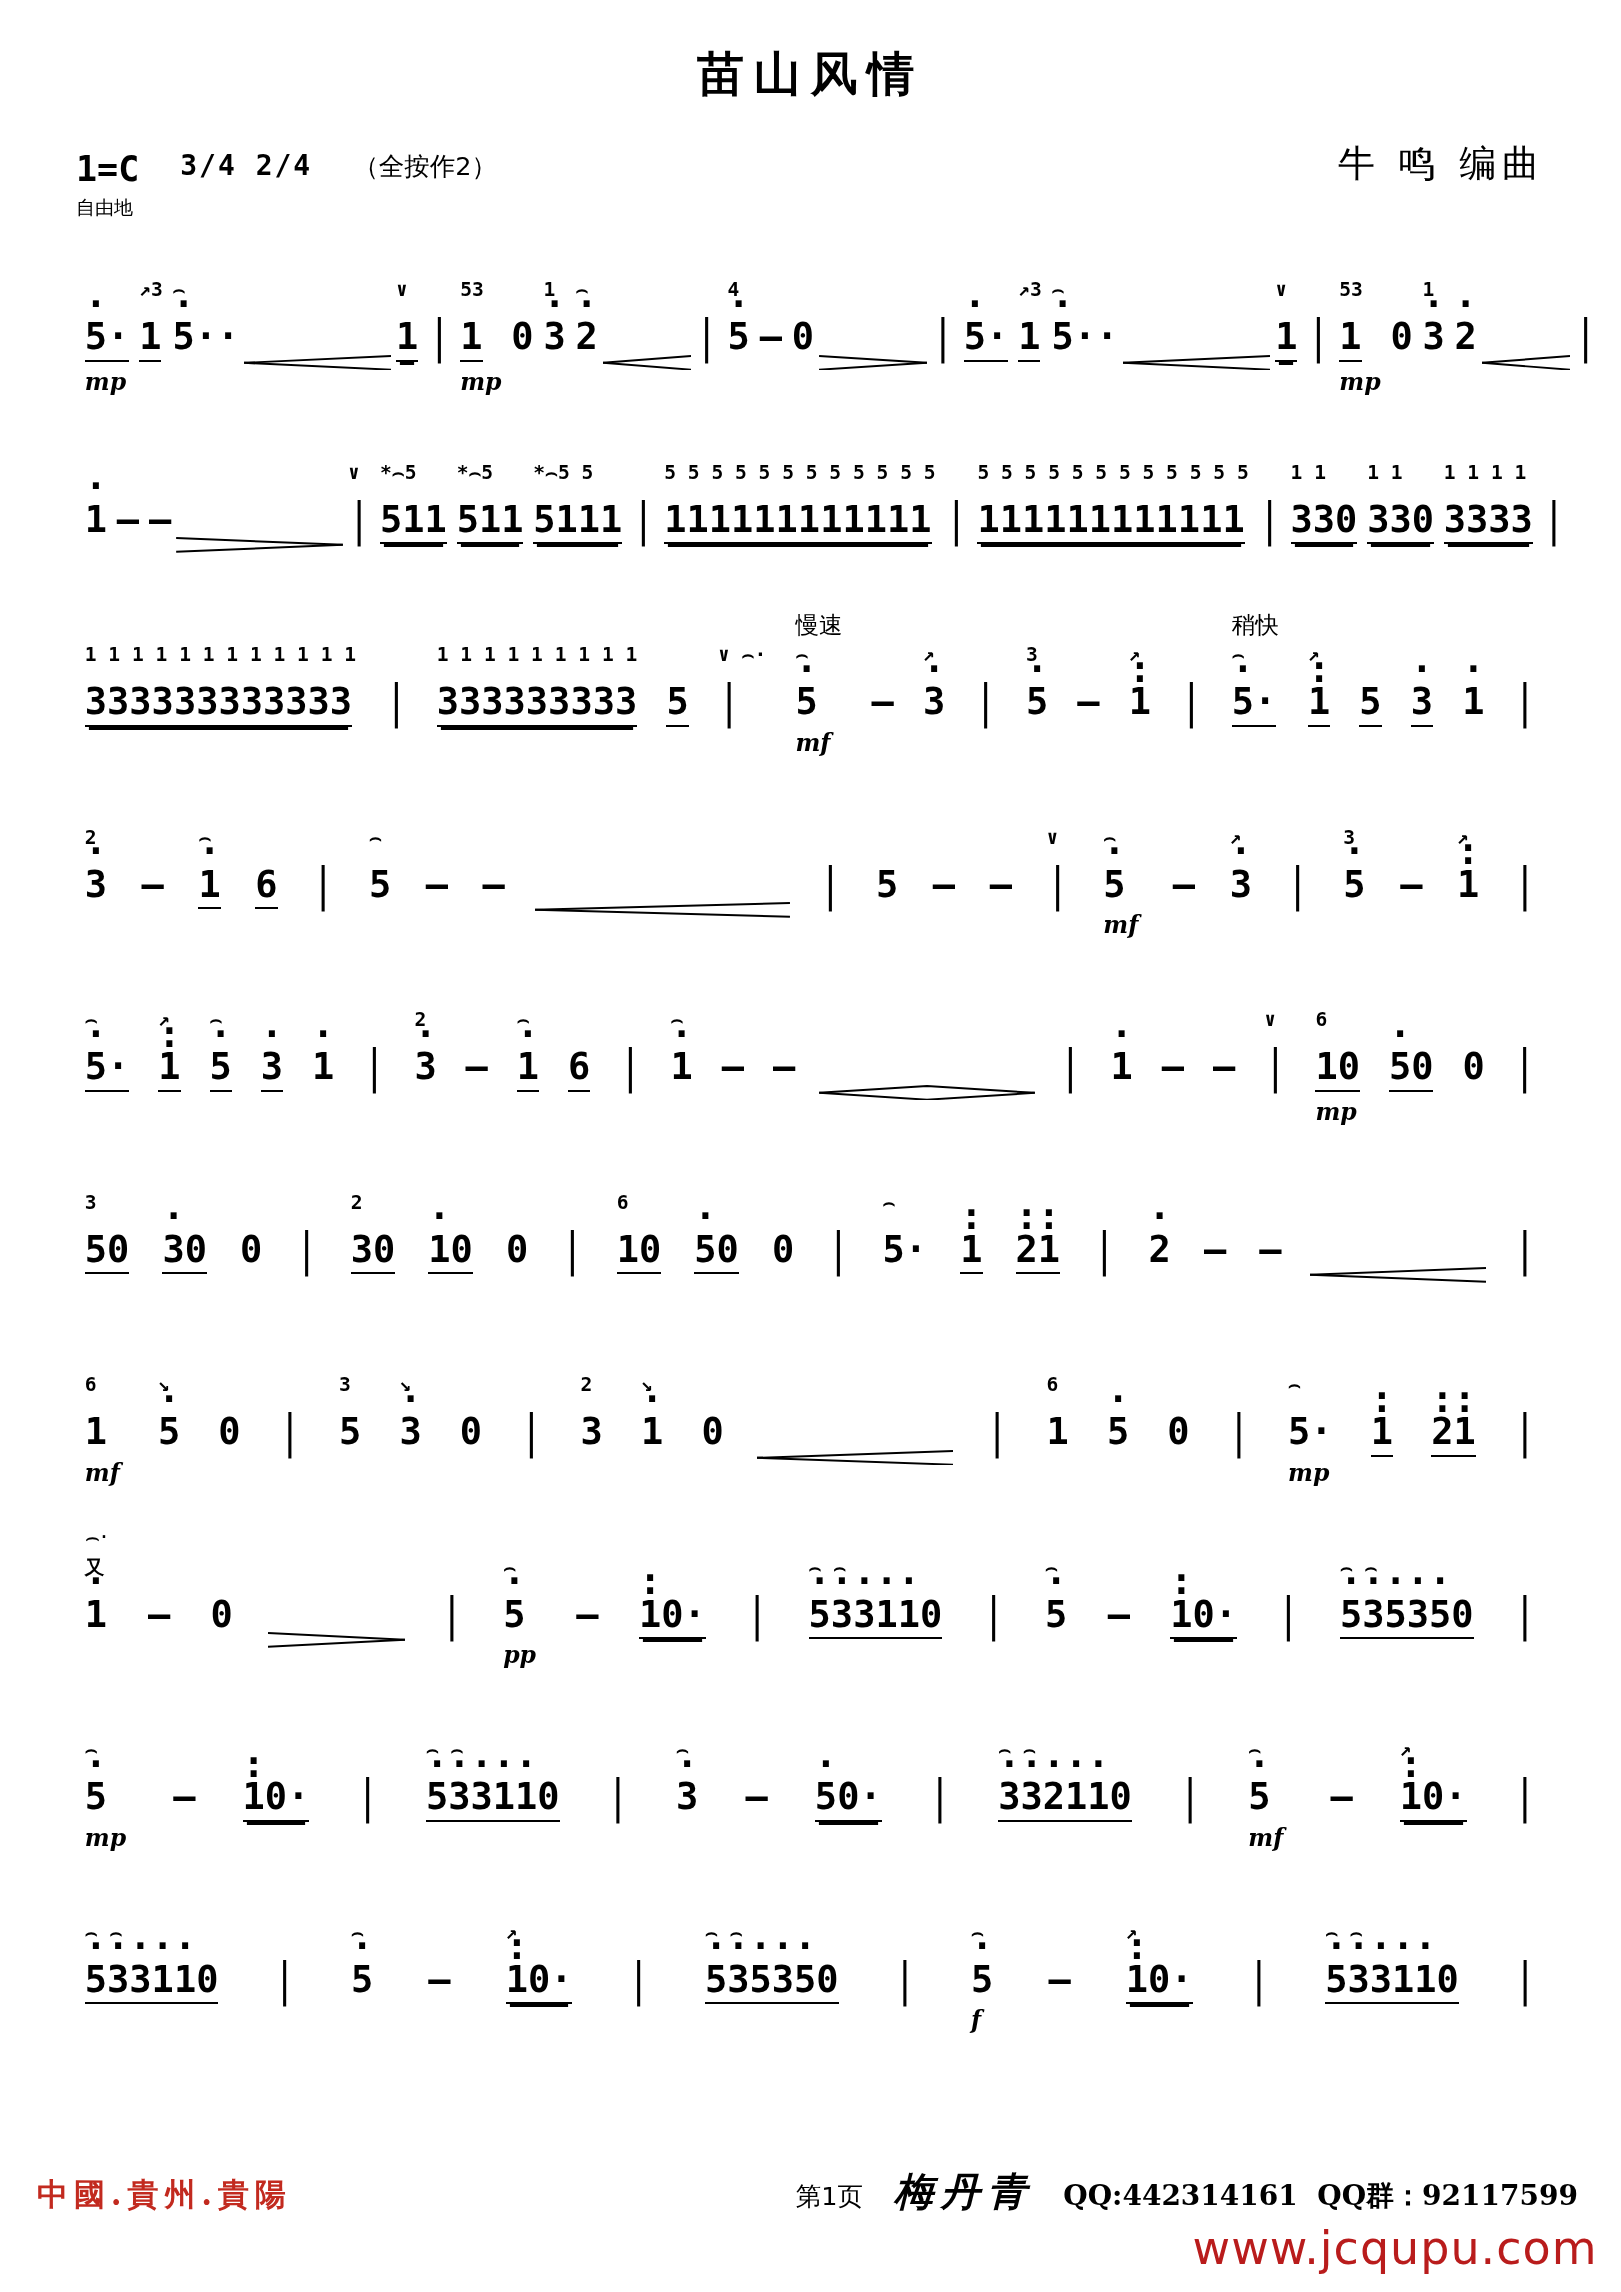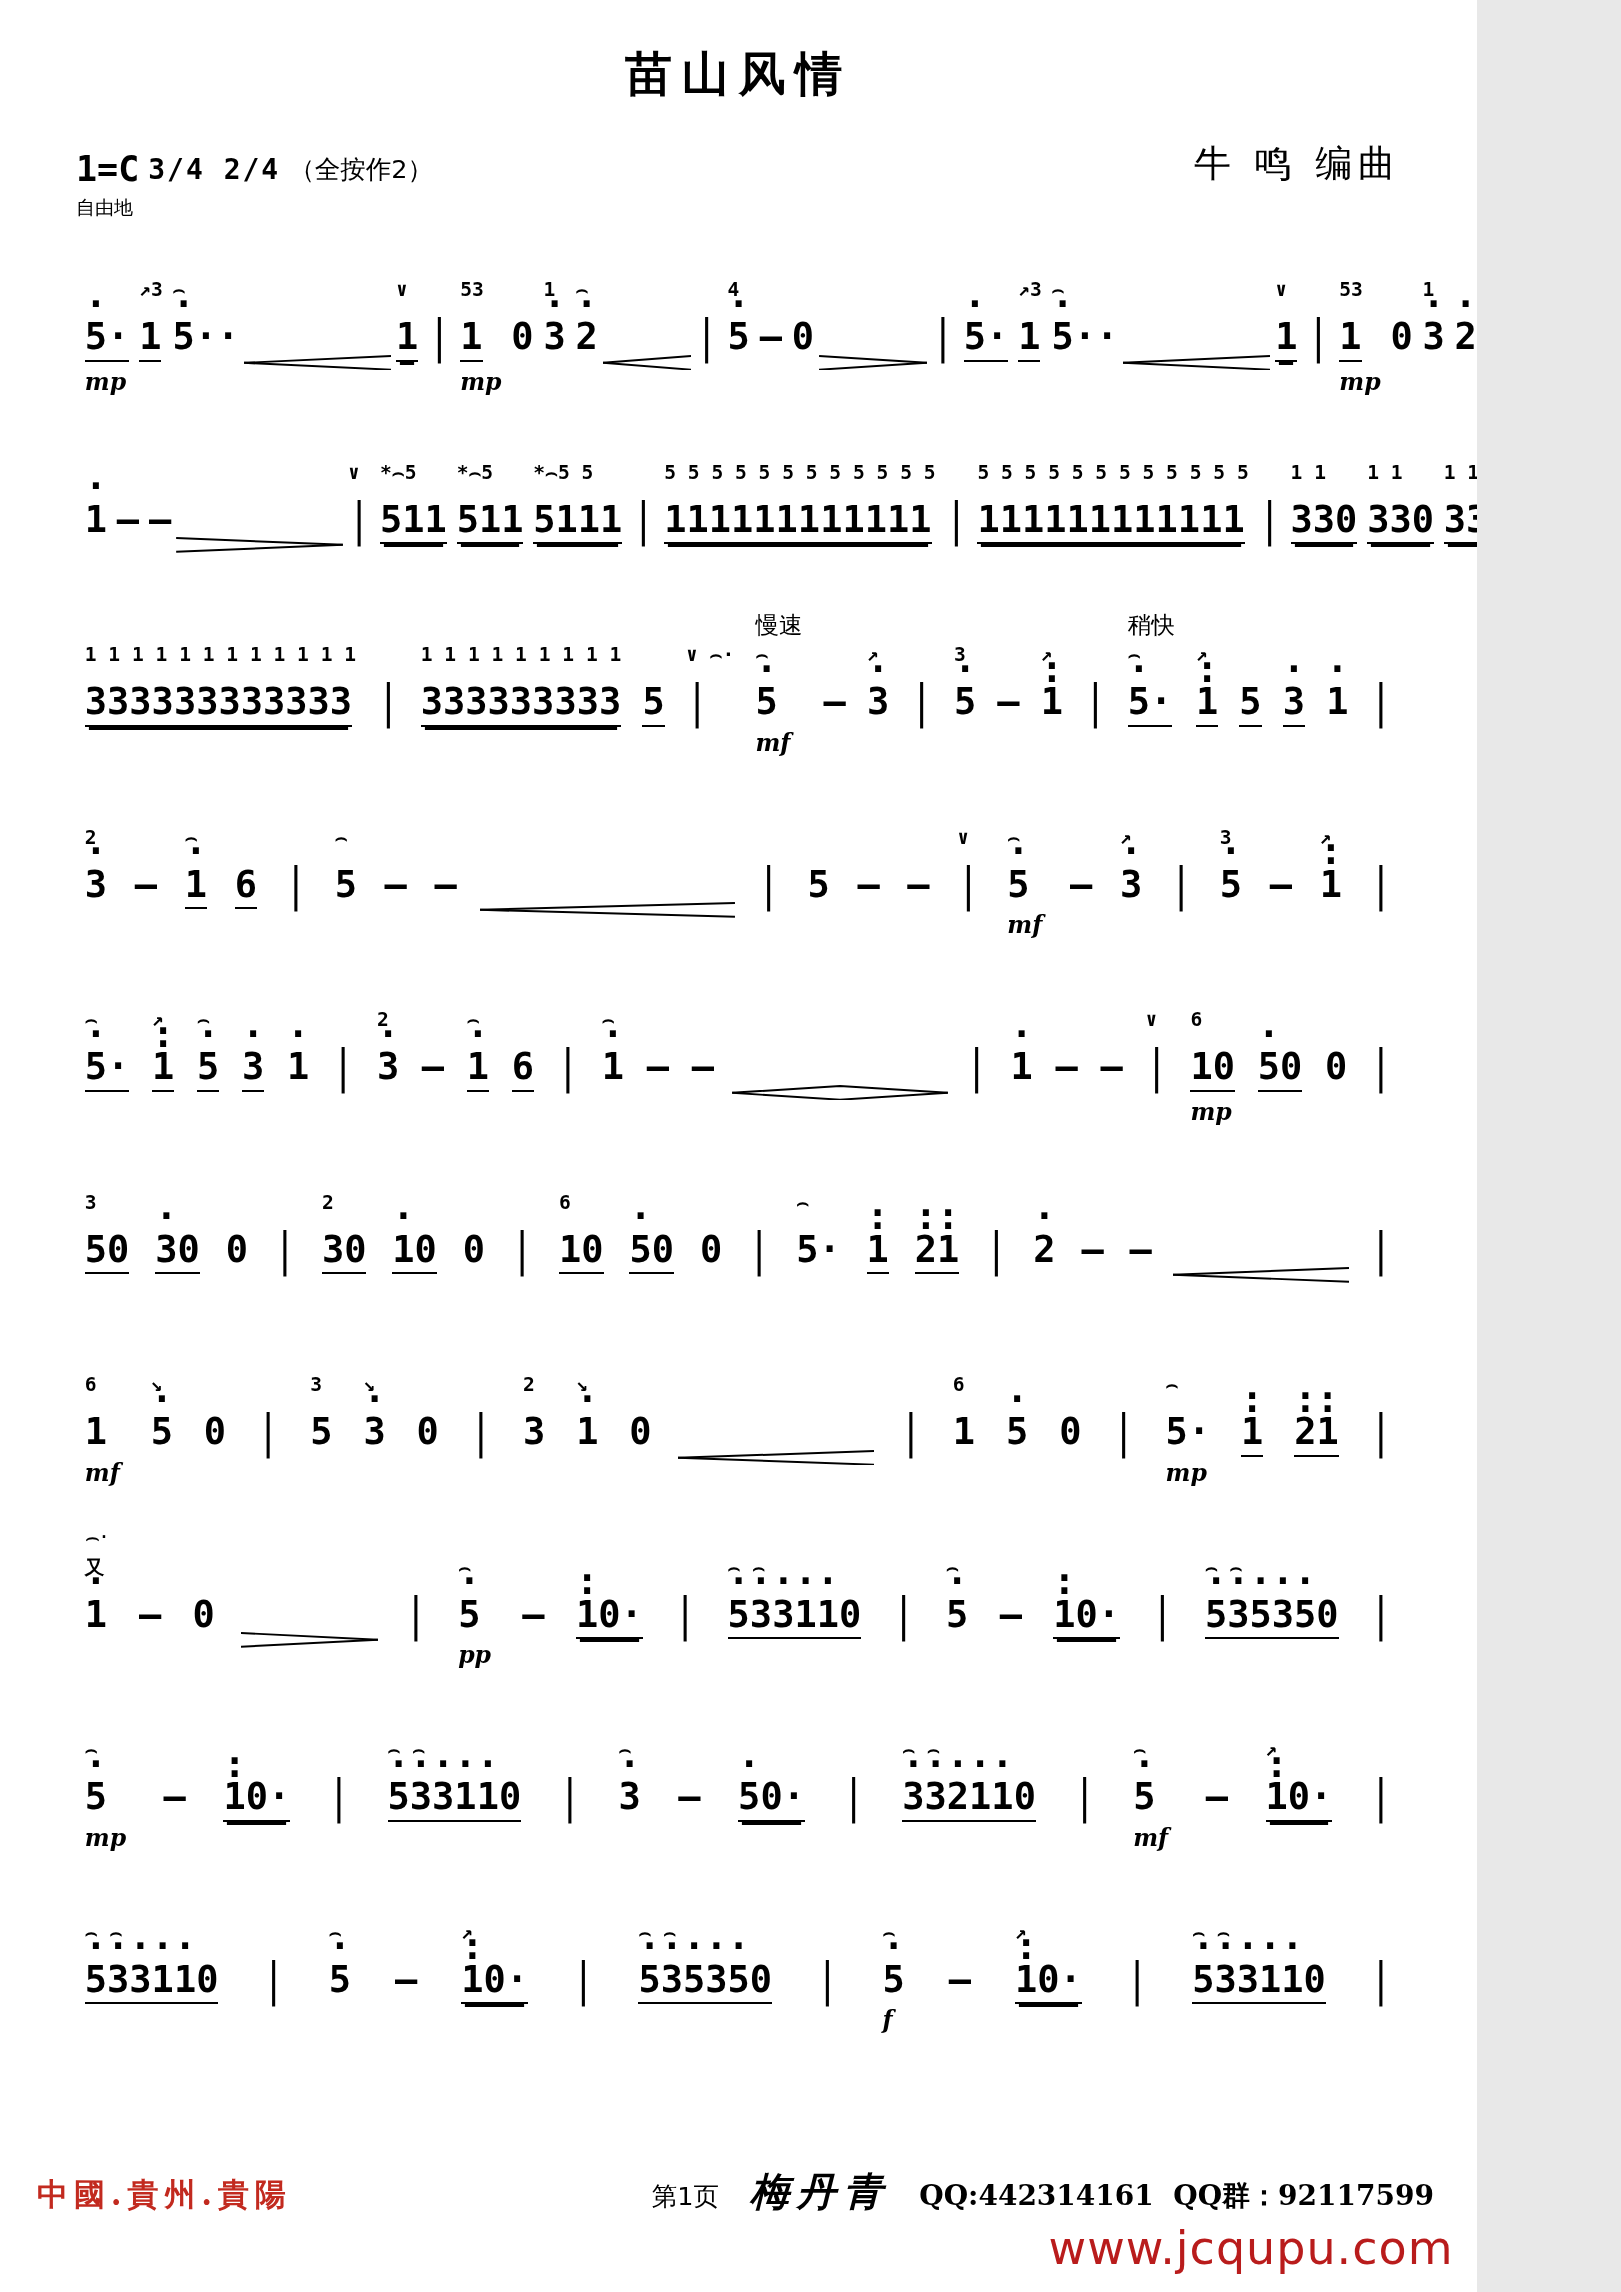--- a/index.html
+++ b/index.html
@@ -1,21 +1,21 @@
 <!DOCTYPE html>
 <html><head>
 <meta charset="utf-8">
 <style>
   html,body{margin:0;padding:0;background:#e8e8e8;}
-  #page{position:relative;width:1477px;height:2293px;background:#ffffff;color:#000;
+  #page{position:relative;width:1621px;height:2293px;background:#ffffff;color:#000;
         font-family:"DejaVu Sans",sans-serif;overflow:hidden;}
   .sheet{padding:25.5px 76px 0 76px;}
   .title{text-align:center;font-size:47px;font-weight:bold;letter-spacing:9.8px;margin-top:17.6px;}
   .meta{display:flex;justify-content:space-between;align-items:flex-end;margin-top:33px;}
-  .meta-left{display:flex;align-items:center;gap:9px;}
+  .meta-left{display:flex;align-items:flex-start;gap:41px;}
   .keysig{font-family:"DejaVu Sans Mono",monospace;font-size:35px;font-weight:bold;}
   .meter{font-family:"DejaVu Sans Mono",monospace;font-size:28px;font-weight:bold;letter-spacing:2px;}
   .fingering{font-size:25.5px;}
   .composer{font-size:37px;letter-spacing:5.9px;}
   .tempo{font-size:19px;margin-top:6px;}
   #score{margin-top:3.9px;}
   .system{display:flex;justify-content:space-between;align-items:flex-start;
           margin-top:25.5px;min-height:157px;padding:0 3.9px;}
   .tok{display:flex;flex-direction:column;align-items:flex-start;position:relative;margin:0 4.9px;}
   .above{height:53px;display:flex;flex-direction:column;justify-content:flex-end;

